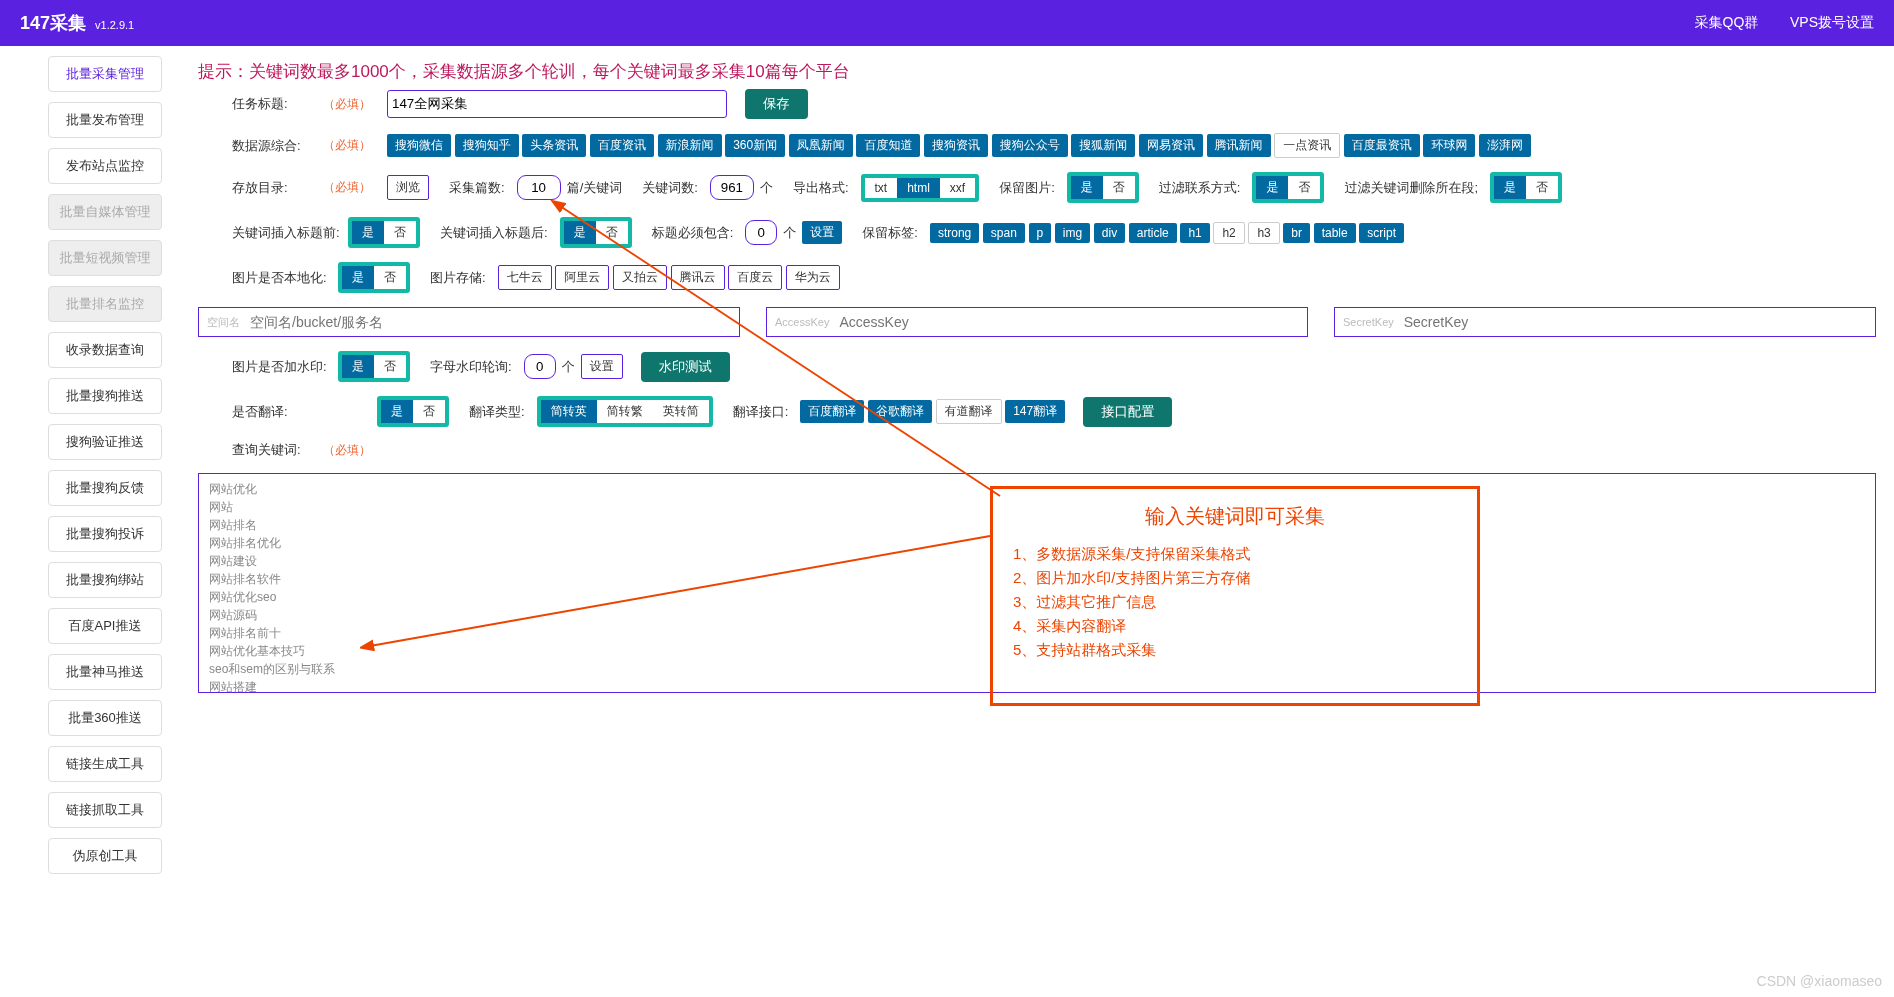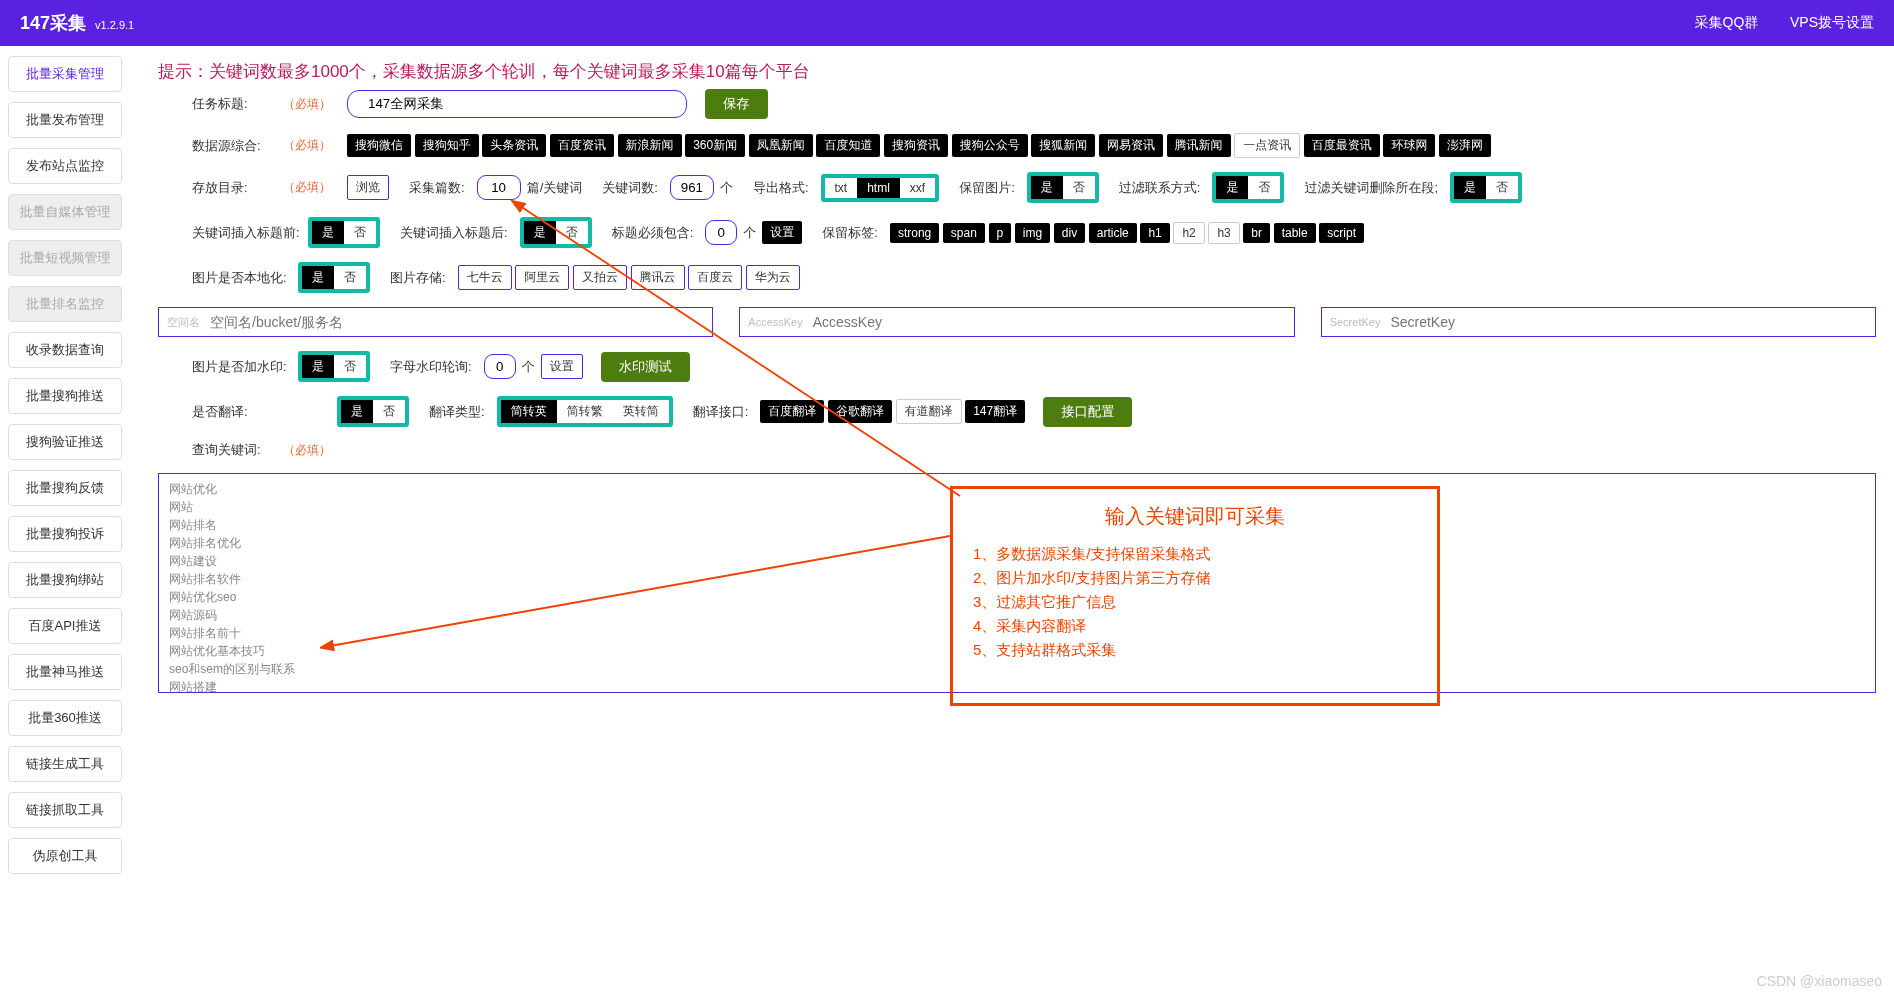--- a/index.html
+++ b/index.html
@@ -2,34 +2,34 @@
 <html><head>
 <meta charset="utf-8">
 <style>
 * { box-sizing: border-box; margin: 0; padding: 0; }
 body { font-family: "Microsoft YaHei", Arial, sans-serif; font-size: 13px; color: #333; background: #fff; }
 .header { background: #5b21e0; color: #fff; height: 46px; display: flex; align-items: center; padding: 0 20px; justify-content: space-between; }
 .header-left { font-size: 18px; font-weight: bold; }
 .header-left .ver { font-size: 11px; font-weight: normal; margin-left: 4px; }
 .header-right a { color: #fff; text-decoration: none; margin-left: 28px; font-size: 14px; }
 .layout { display: flex; }
-.sidebar { width: 130px; padding: 10px 8px; display: flex; flex-direction: column; gap: 10px; }
+.sidebar { width: 130px; padding: 10px 8px; display: flex; flex-direction: column; gap: 10px; margin-left: 40px; }
 .sidebar-item { border: 1px solid #ddd; border-radius: 4px; text-align: center; padding: 8px 2px; font-size: 13px; cursor: pointer; background: #fff; }
 .sidebar-item.active { color: #5b21e0; }
 .sidebar-item.disabled { background: #eee; color: #aaa; }
 .main { flex: 1; padding: 14px 18px 20px 28px; }
 .hint { font-size: 17px; color: #be185d; margin-bottom: 6px; }
 .row { display: flex; align-items: center; margin-bottom: 14px; flex-wrap: wrap; gap: 4px 6px; margin-left: 34px; }
 .row-label { width: 85px; display: inline-block; }
 .req { color: #e63; margin-right: 10px; font-size: 12px; }
-input[type=text].wide { width: 340px; height: 28px; border: 1px solid #5b21e0; padding: 0 20px; border-radius: 12px; }
+input[type=text].wide { width: 340px; height: 28px; border: 1px solid #5b21e0; padding: 0 4px; border-radius: 3px; }
 input[type=text].num { width: 44px; height: 25px; border: 1px solid #5b21e0; text-align: center; border-radius: 9px; }
-.btn-primary { background: #4d7c0f; color: #fff; border: none; padding: 6px 18px; border-radius: 4px; margin-left: 12px; cursor: pointer; }
+.btn-primary { background: #0f766e; color: #fff; border: none; padding: 6px 18px; border-radius: 4px; margin-left: 12px; cursor: pointer; }
 .tag { display: inline-block; padding: 3px 8px; font-size: 12px; border-radius: 2px; cursor: pointer; }
-.tag.on { background: #000000; color: #fff; }
+.tag.on { background: #0369a1; color: #fff; }
 .tag.off { background: #fff; color: #333; border: 1px solid #ccc; }
 .tag.outline { background: #fff; color: #333; border: 1px solid #5b21e0; }
 .seg { display: inline-flex; border: 4px solid #14b8a6; border-radius: 3px; overflow: hidden; }
 .seg .tag { border: none; border-radius: 0; padding: 3px 10px; }
 .sublabel { margin-left: 14px; margin-right: 6px; }
 .bigfield { border: 1px solid #5b21e0; height: 30px; padding: 0 8px; display: flex; align-items: center; }
 .bigfield .ph { color: #bbb; font-size: 11px; margin-right: 10px; }
 .bigfield input { border: none; outline: none; flex: 1; font-size: 14px; }
 .row3 { display: flex; gap: 26px; margin-bottom: 14px; }
 .row3 .bigfield { flex: 1; }

